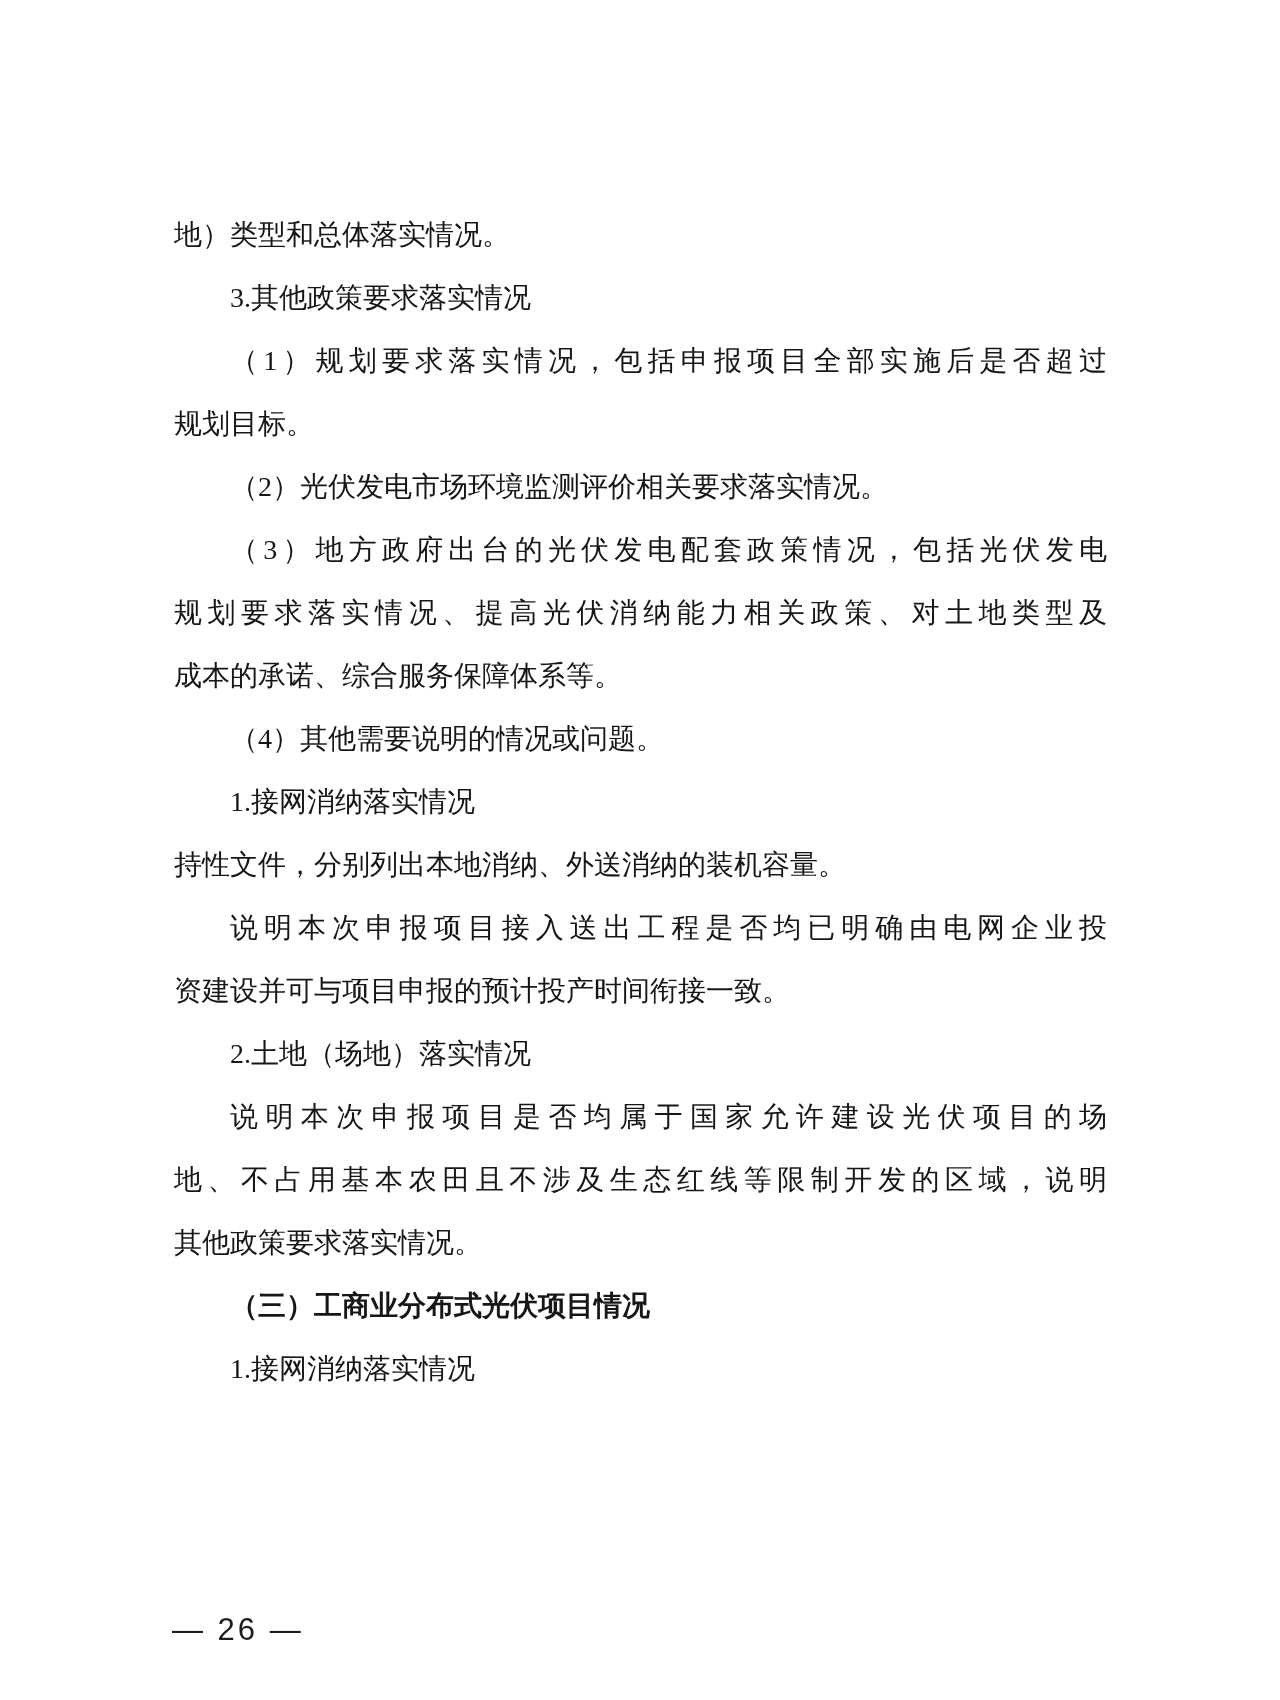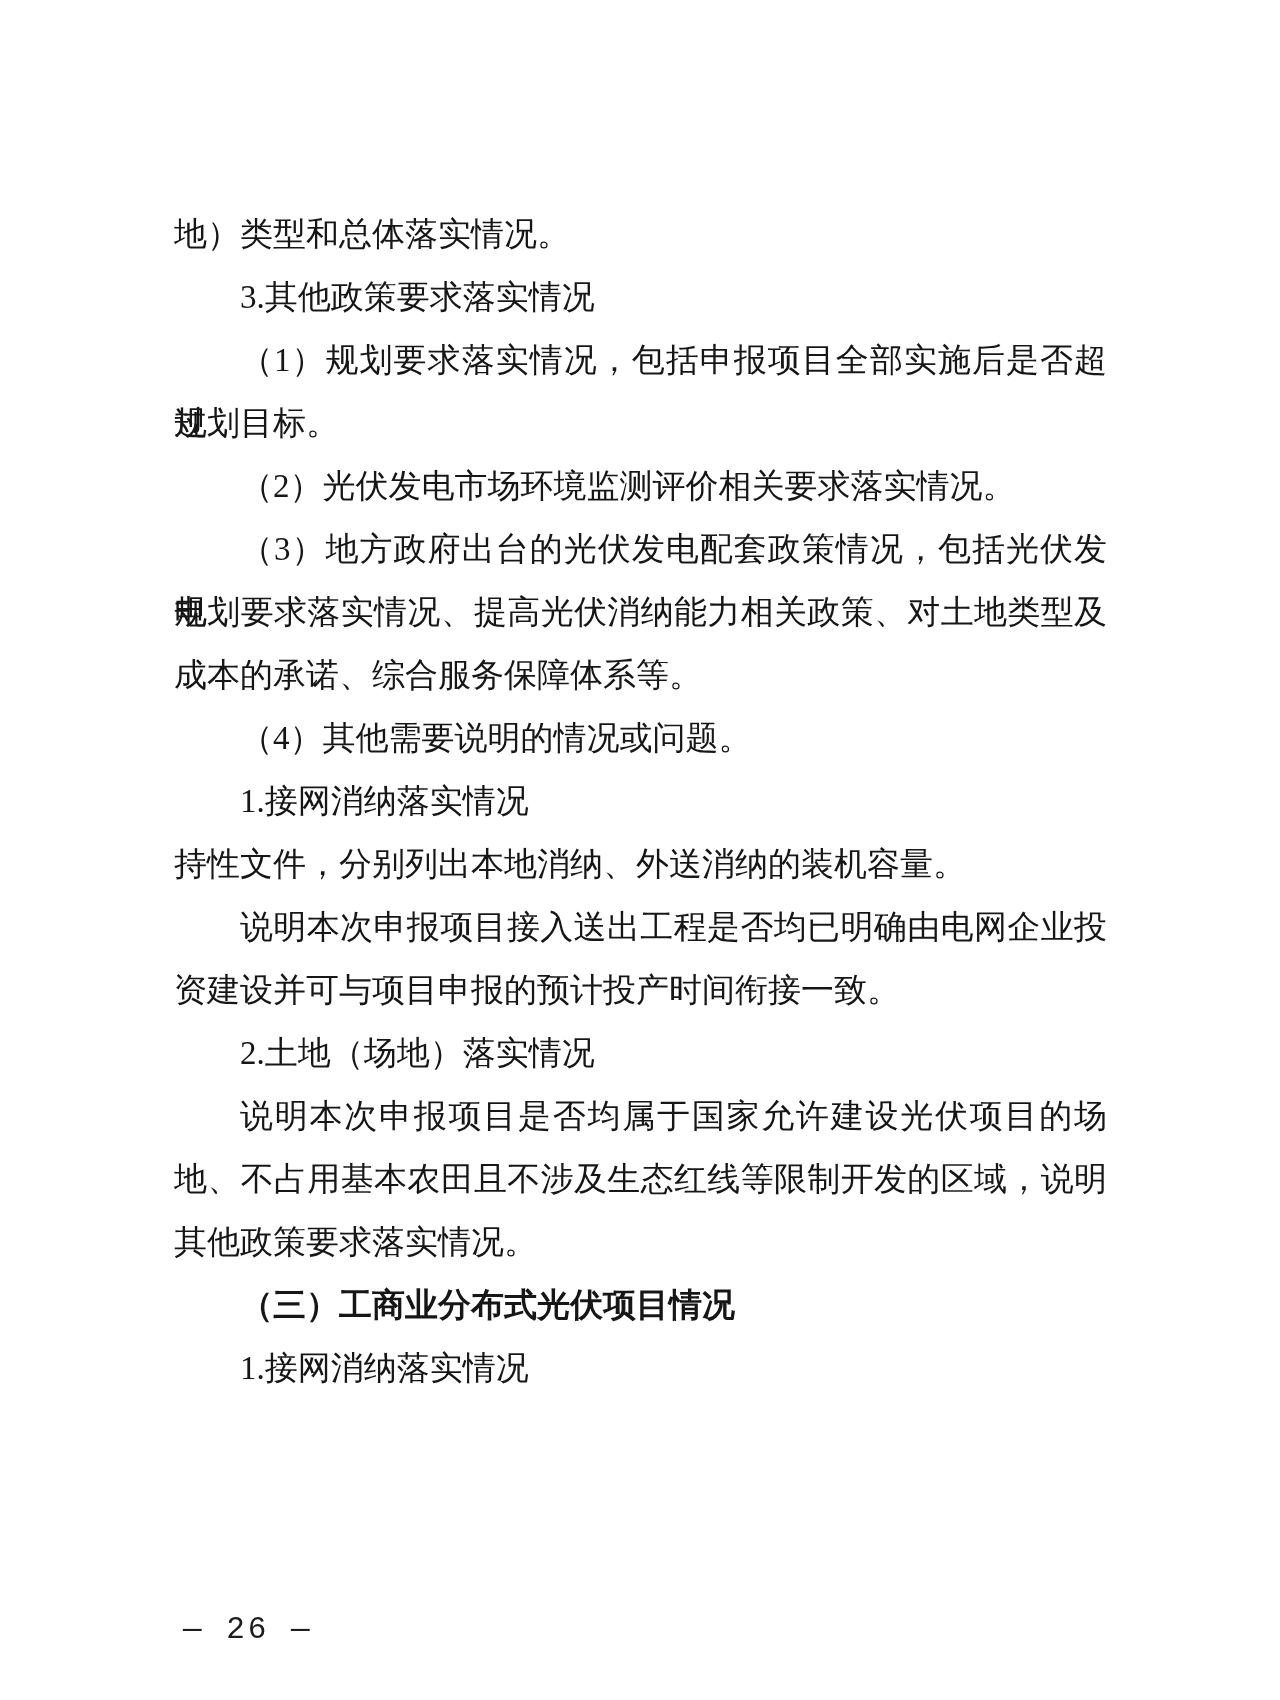--- a/index.html
+++ b/index.html
@@ -14,46 +14,46 @@
     background: #ffffff;
     overflow: hidden;
     font-family: "Liberation Serif", serif;
   }
   .text-block {
     position: absolute;
     left: 174px;
     top: 203px;
     width: 933px;
     color: #161616;
-    font-size: 33px;
+    font-size: 28px;
     line-height: 63px;
   }
   .line {
     height: 63px;
     text-align: left;
   }
   .line.indent {
     text-indent: 2em;
   }
   .line.justify {
     text-align: justify;
     text-align-last: justify;
   }
   .line.bold {
     font-weight: bold;
   }
   .page-footer {
     position: absolute;
-    left: 183px;
+    left: 172px;
     top: 1606px;
     height: 48px;
     line-height: 48px;
     color: #1d1d1d;
     font-size: 31px;
-    font-family: Liberation Mono, monospace;
+    font-family: Liberation Sans, sans-serif;
     letter-spacing: 3px;
   }
 </style>
 </head>
 <body>
 
 <div class="page">
   <div class="text-block">
 
   <div class="line">地）类型和总体落实情况。</div>

